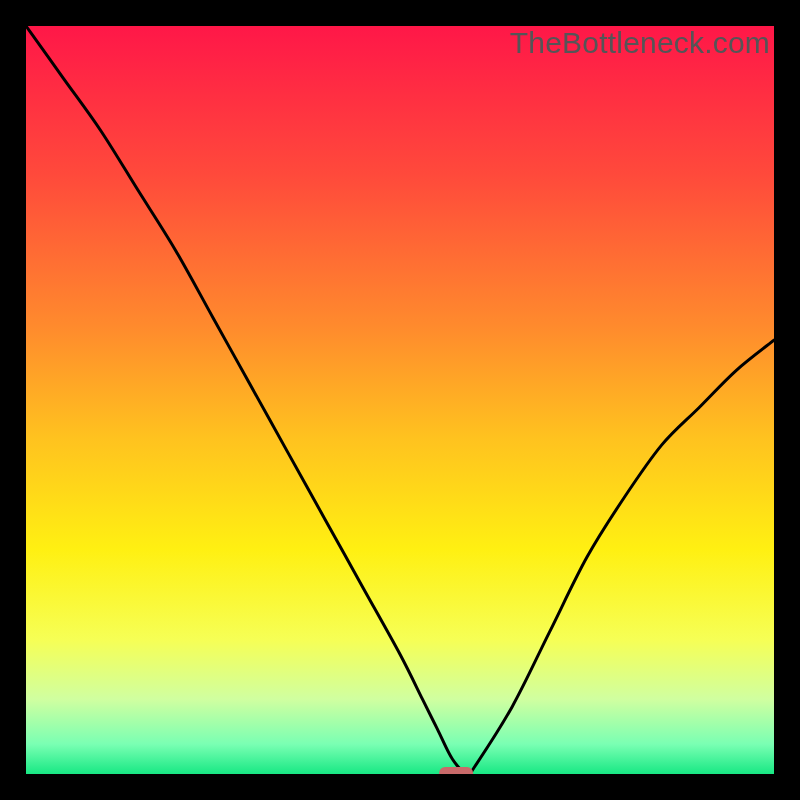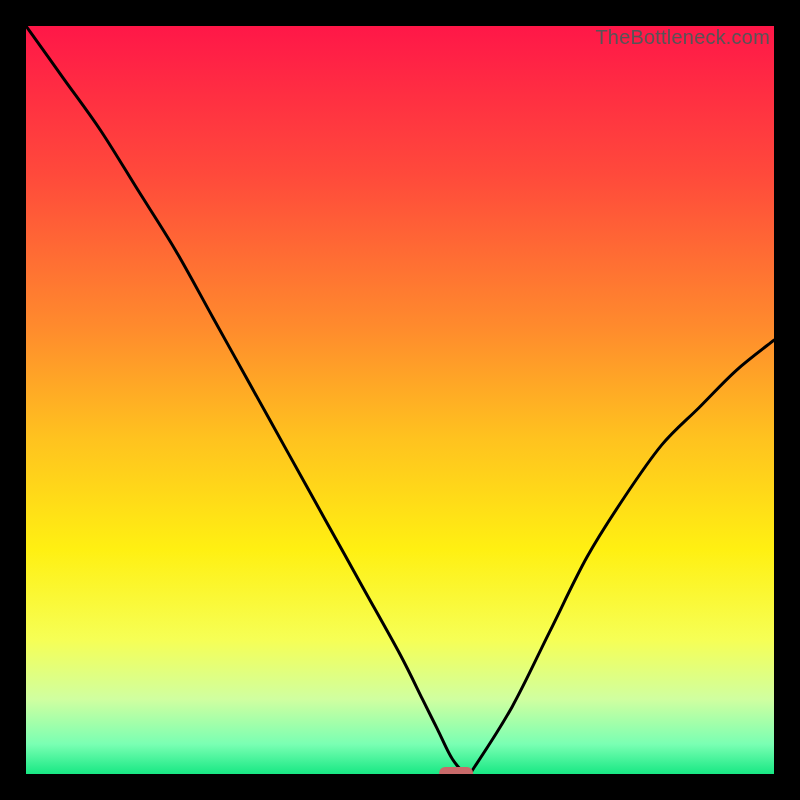--- a/index.html
+++ b/index.html
@@ -23,21 +23,21 @@
     top: 26px;
     width: 748px;
     height: 748px;
     overflow: hidden;
   }
   .watermark {
     position: absolute;
     top: 0px;
     right: 4px;
     color: #555557;
-    font-size: 20px;
+    font-size: 30px;
     font-weight: 400;
     font-family: Arial, Helvetica, sans-serif;
     letter-spacing: 0.2px;
     z-index: 50;
     pointer-events: none;
   }
   svg {
     display: block;
   }
 </style>

